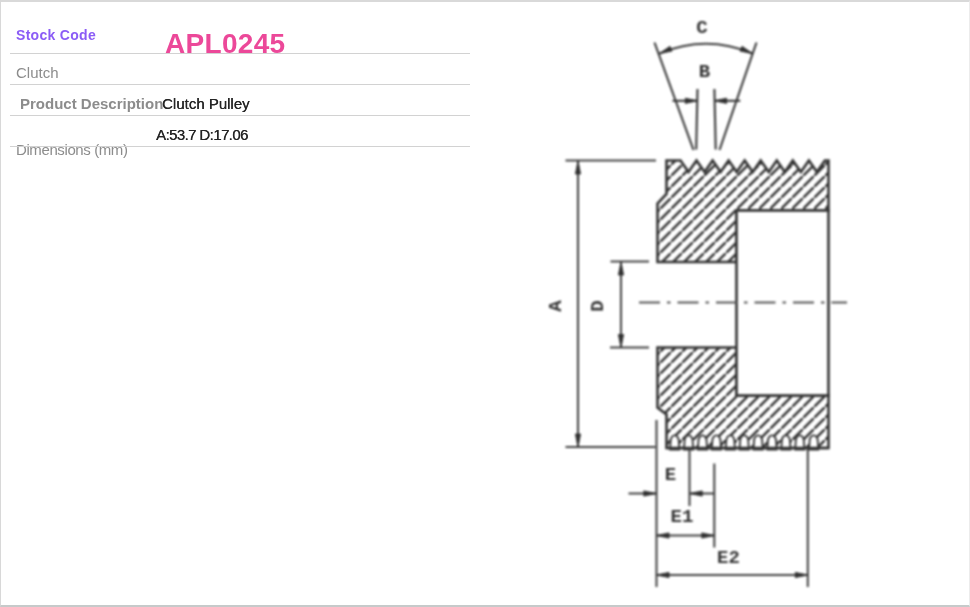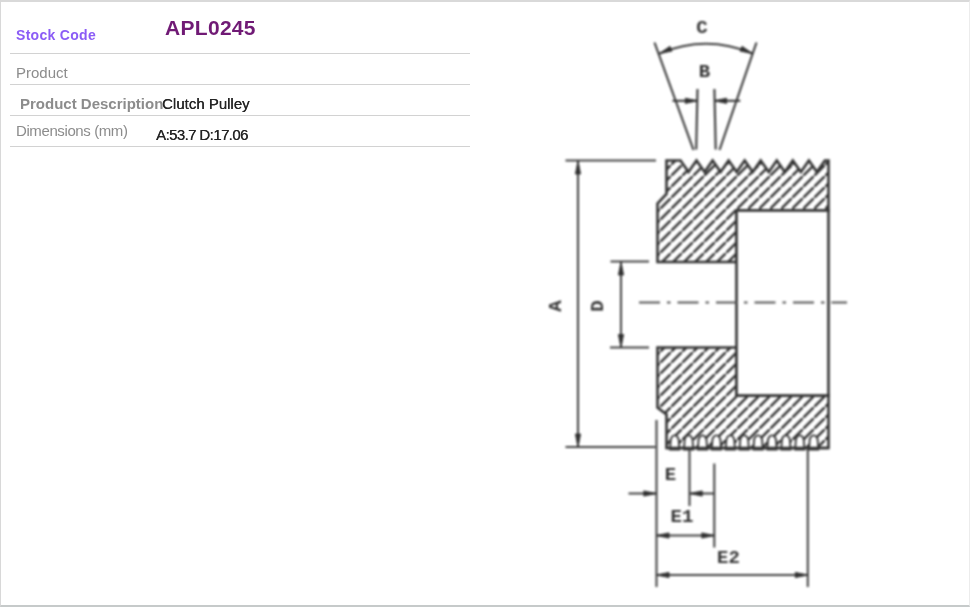--- a/index.html
+++ b/index.html
@@ -13,36 +13,36 @@
 </style>
 </head>
 <body>
 
 <div class="frame"></div>
 
 <div style="position:absolute;left:0;top:0;width:480px;height:160px;">
 
   <div style="position:absolute;left:16px;top:27px;color:#8b5cf6;font-size:14px;font-weight:bold;letter-spacing:0.3px;">Stock Code</div>
 
-  <div style="position:absolute;left:165px;top:16px;color:#701a75;font-size:21px;font-weight:bold;letter-spacing:0.3px;">APL0245</div>
+  <div style="position:absolute;left:165px;top:28px;color:#ec4899;font-size:28px;font-weight:bold;letter-spacing:0.3px;">APL0245</div>
 
   <div class="rule" style="top:53px;"></div>
 
-  <div class="lbl" style="left:16px;top:64px;">Product</div>
+  <div class="lbl" style="left:16px;top:64px;">Clutch</div>
 
 
   <div class="rule" style="top:84px;"></div>
 
   <div class="lbl" style="left:20px;top:95px;font-weight:bold;">Product Description</div>
 
   <div class="val" style="left:162px;top:95px;">Clutch Pulley</div>
 
   <div class="rule" style="top:115px;"></div>
 
-  <div class="lbl" style="left:16px;top:122px;letter-spacing:-0.4px;">Dimensions (mm)</div>
+  <div class="lbl" style="left:16px;top:141px;letter-spacing:-0.4px;">Dimensions (mm)</div>
 
   <div class="val" style="left:156px;top:126px;letter-spacing:-0.6px;">A:53.7 D:17.06</div>
 
   <div class="rule" style="top:146px;"></div>
 </div>
 
 <svg width="970" height="607" viewBox="0 0 970 607" style="position:absolute;left:0;top:0;filter:blur(0.85px);">
 <defs>
   <pattern id="hatch" patternUnits="userSpaceOnUse" width="11" height="11">
     <path d="M -1,12 L 12,-1" stroke="#343434" stroke-width="2.5" fill="none"></path>

